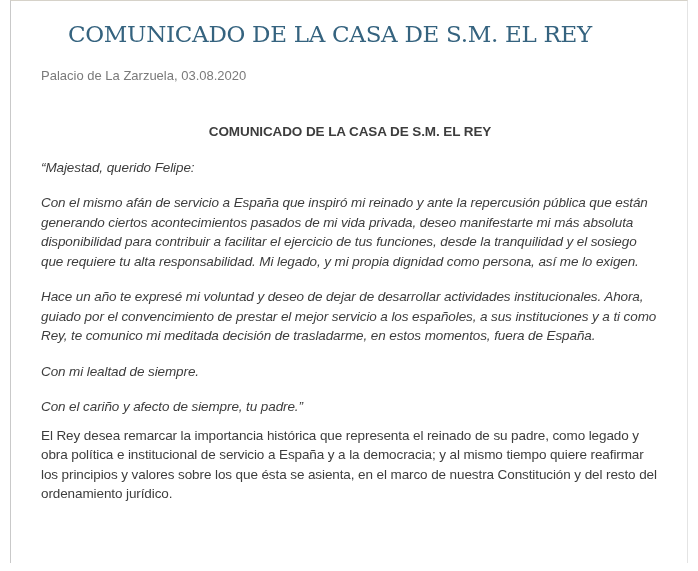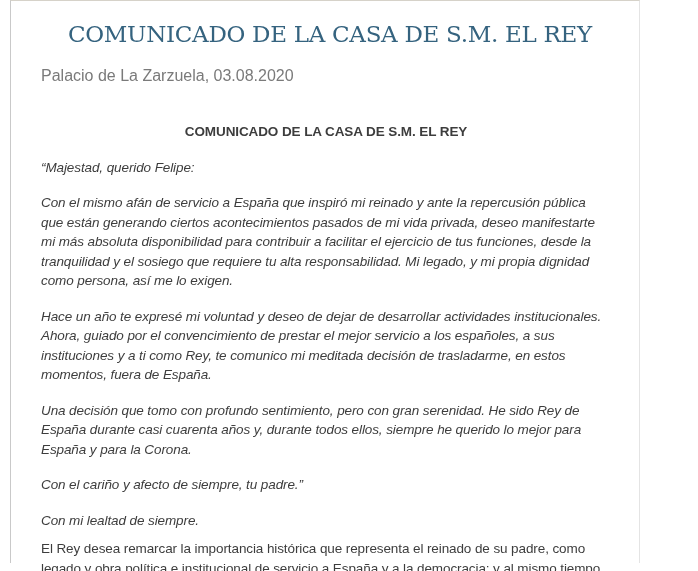--- a/index.html
+++ b/index.html
@@ -14,39 +14,39 @@
   body{
     width:698px;height:571px;
     background:#ffffff;
     font-family:"Liberation Sans",sans-serif;
     position:relative;
     overflow:hidden;
   }
   .card{
     position:absolute;
     left:10px;top:0;
-    width:630px;height:563px;
+    width:678px;height:563px;
     background:#ffffff;
     border-top:1px solid var(--c-border-top);
     border-left:1px solid var(--c-border-left);
     border-right:1px solid var(--c-border-right);
     box-sizing:border-box;
   }
   .page-title{
     margin:19px 20px 0 57px;
     font-family:"DejaVu Serif","Liberation Serif",serif;
     font-size:23px;
     font-weight:400;
     letter-spacing:-0.3px;
     color:var(--c-title);
     line-height:28px;
   }
   .dateline{
     margin:20px 20px 0 30px;
-    font-size:16px;
+    font-size:13px;
     color:var(--c-dateline);
     line-height:16px;
   }
   .article{
     margin:38px 28px 0 30px;
     font-size:13.5px;
     color:var(--c-body);
     line-height:19.5px;
     letter-spacing:-0.1px;
   }
@@ -75,22 +75,21 @@
 
   <div class="article">
 
     <div class="article-heading">COMUNICADO DE LA CASA DE S.M. EL REY</div>
 
 
     <div class="letter">
       <p>“Majestad, querido Felipe:</p>
       <p>Con el mismo afán de servicio a España que inspiró mi reinado y ante la repercusión pública que están generando ciertos acontecimientos pasados de mi vida privada, deseo manifestarte mi más absoluta disponibilidad para contribuir a facilitar el ejercicio de tus funciones, desde la tranquilidad y el sosiego que requiere tu alta responsabilidad. Mi legado, y mi propia dignidad como persona, así me lo exigen.</p>
       <p>Hace un año te expresé mi voluntad y deseo de dejar de desarrollar actividades institucionales. Ahora, guiado por el convencimiento de prestar el mejor servicio a los españoles, a sus instituciones y a ti como Rey, te comunico mi meditada decisión de trasladarme, en estos momentos, fuera de España.</p>
-      <p>Una decisión que tomo con profundo sentimiento, pero con gran serenidad. He sido Rey de España durante casi cuarenta años y, durante todos ellos, siempre he querido lo mejor para España y para la Corona.</p>
+      <p>Con mi lealtad de siempre.</p>
       <p>Con el cariño y afecto de siempre, tu padre.”</p>
-      <p>Con mi lealtad de siempre.</p>
     </div>
 
 
     <p>El Rey desea remarcar la importancia histórica que representa el reinado de su padre, como legado y obra política e institucional de servicio a España y a la democracia; y al mismo tiempo quiere reafirmar los principios y valores sobre los que ésta se asienta, en el marco de nuestra Constitución y del resto del ordenamiento jurídico.</p>
 
   </div>
 </div>
 
 </body></html>

